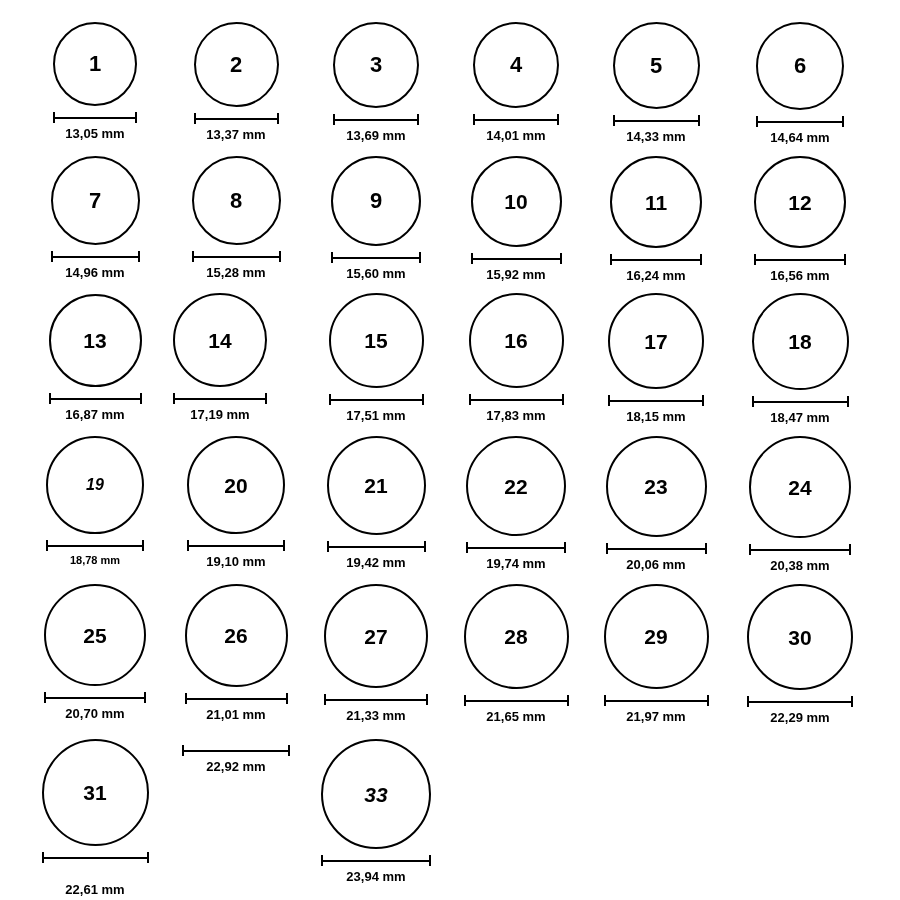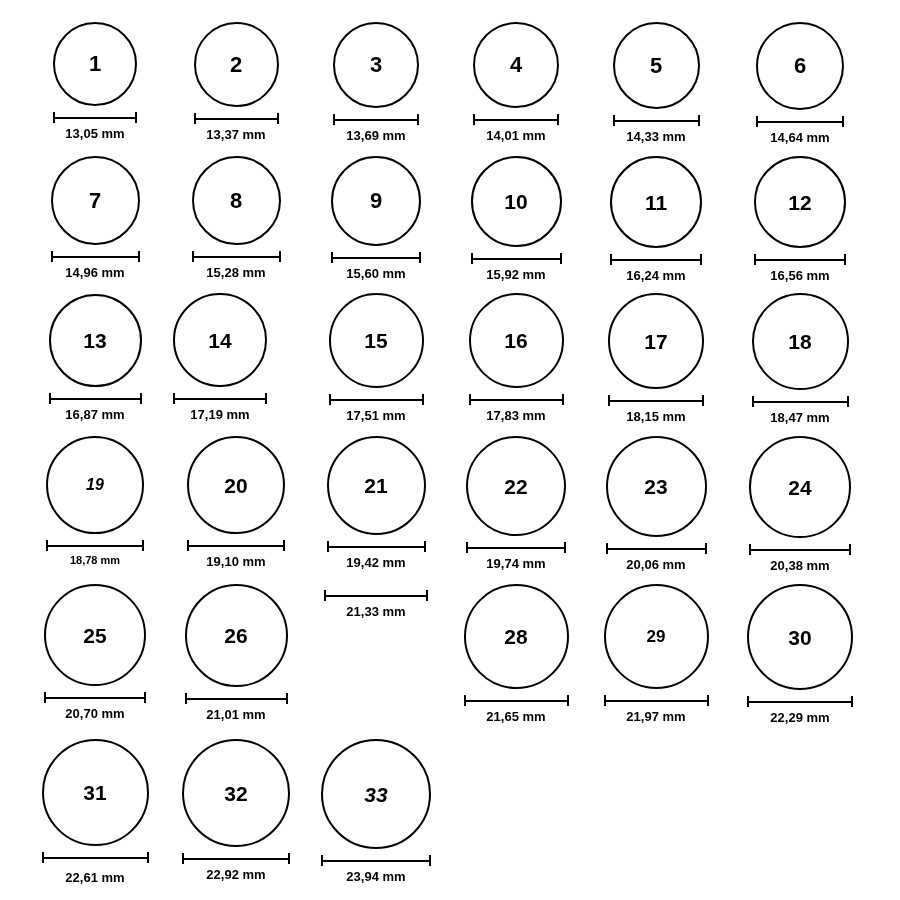--- a/index.html
+++ b/index.html
@@ -246,55 +246,55 @@
       <div class="ring-label" style="font-size: 13px; margin-top: 4px;">20,70 mm</div>
     </div>
     <div class="ring-cell" style="left: 166px; top: 584px; width: 140px;">
       <div class="ring-circle" style="width: 103px; height: 103px;">
         <span class="ring-number" style="font-size: 21px;">26</span>
       </div>
       <div class="ring-measure" style="width: 103px; height: 11px; margin-top: 6px;"></div>
       <div class="ring-label" style="font-size: 13px; margin-top: 4px;">21,01 mm</div>
     </div>
     <div class="ring-cell" style="left: 306px; top: 584px; width: 140px;">
+      <div class="ring-circle" style="width: 104px; height: 104px;">
+        <span class="ring-number" style="font-size: 21px;">27</span>
+      </div>
       <div class="ring-measure" style="width: 104px; height: 11px; margin-top: 6px;"></div>
       <div class="ring-label" style="font-size: 13px; margin-top: 4px;">21,33 mm</div>
     </div>
     <div class="ring-cell" style="left: 446px; top: 584px; width: 140px;">
       <div class="ring-circle" style="width: 105px; height: 105px;">
         <span class="ring-number" style="font-size: 21px;">28</span>
       </div>
       <div class="ring-measure" style="width: 105px; height: 11px; margin-top: 6px;"></div>
       <div class="ring-label" style="font-size: 13px; margin-top: 4px;">21,65 mm</div>
     </div>
     <div class="ring-cell" style="left: 586px; top: 584px; width: 140px;">
       <div class="ring-circle" style="width: 105px; height: 105px;">
-        <span class="ring-number" style="font-size: 17px;">29</span>
+        <span class="ring-number" style="font-size: 21px;">29</span>
       </div>
       <div class="ring-measure" style="width: 105px; height: 11px; margin-top: 6px;"></div>
       <div class="ring-label" style="font-size: 13px; margin-top: 4px;">21,97 mm</div>
     </div>
     <div class="ring-cell" style="left: 730px; top: 584px; width: 140px;">
       <div class="ring-circle" style="width: 106px; height: 106px;">
         <span class="ring-number" style="font-size: 21px;">30</span>
       </div>
       <div class="ring-measure" style="width: 106px; height: 11px; margin-top: 6px;"></div>
       <div class="ring-label" style="font-size: 13px; margin-top: 4px;">22,29 mm</div>
     </div>
     <div class="ring-cell" style="left: 25px; top: 739px; width: 140px;">
       <div class="ring-circle" style="width: 107px; height: 107px;">
         <span class="ring-number" style="font-size: 21px;">31</span>
       </div>
       <div class="ring-measure" style="width: 107px; height: 11px; margin-top: 6px;"></div>
-      <div class="ring-label" style="font-size: 13px; margin-top: 8px;">22,61 mm</div>
+      <div class="ring-label" style="font-size: 13px; margin-top: 20px;">22,61 mm</div>
     </div>
     <div class="ring-cell" style="left: 166px; top: 739px; width: 140px;">
-      <div class="ring-circle" style="width: 108px; height: 108px;">
-        <span class="ring-number" style="font-size: 21px;">32</span>
-      </div>
       <div class="ring-measure" style="width: 108px; height: 11px; margin-top: 6px;"></div>
       <div class="ring-label" style="font-size: 13px; margin-top: 4px;">22,92 mm</div>
     </div>
     <div class="ring-cell" style="left: 306px; top: 739px; width: 140px;">
       <div class="ring-circle" style="width: 110px; height: 110px;">
         <span class="ring-number" style="font-size: 21px; font-style: italic;">33</span>
       </div>
       <div class="ring-measure" style="width: 110px; height: 11px; margin-top: 6px;"></div>
       <div class="ring-label" style="font-size: 13px; margin-top: 4px;">23,94 mm</div>
     </div>

